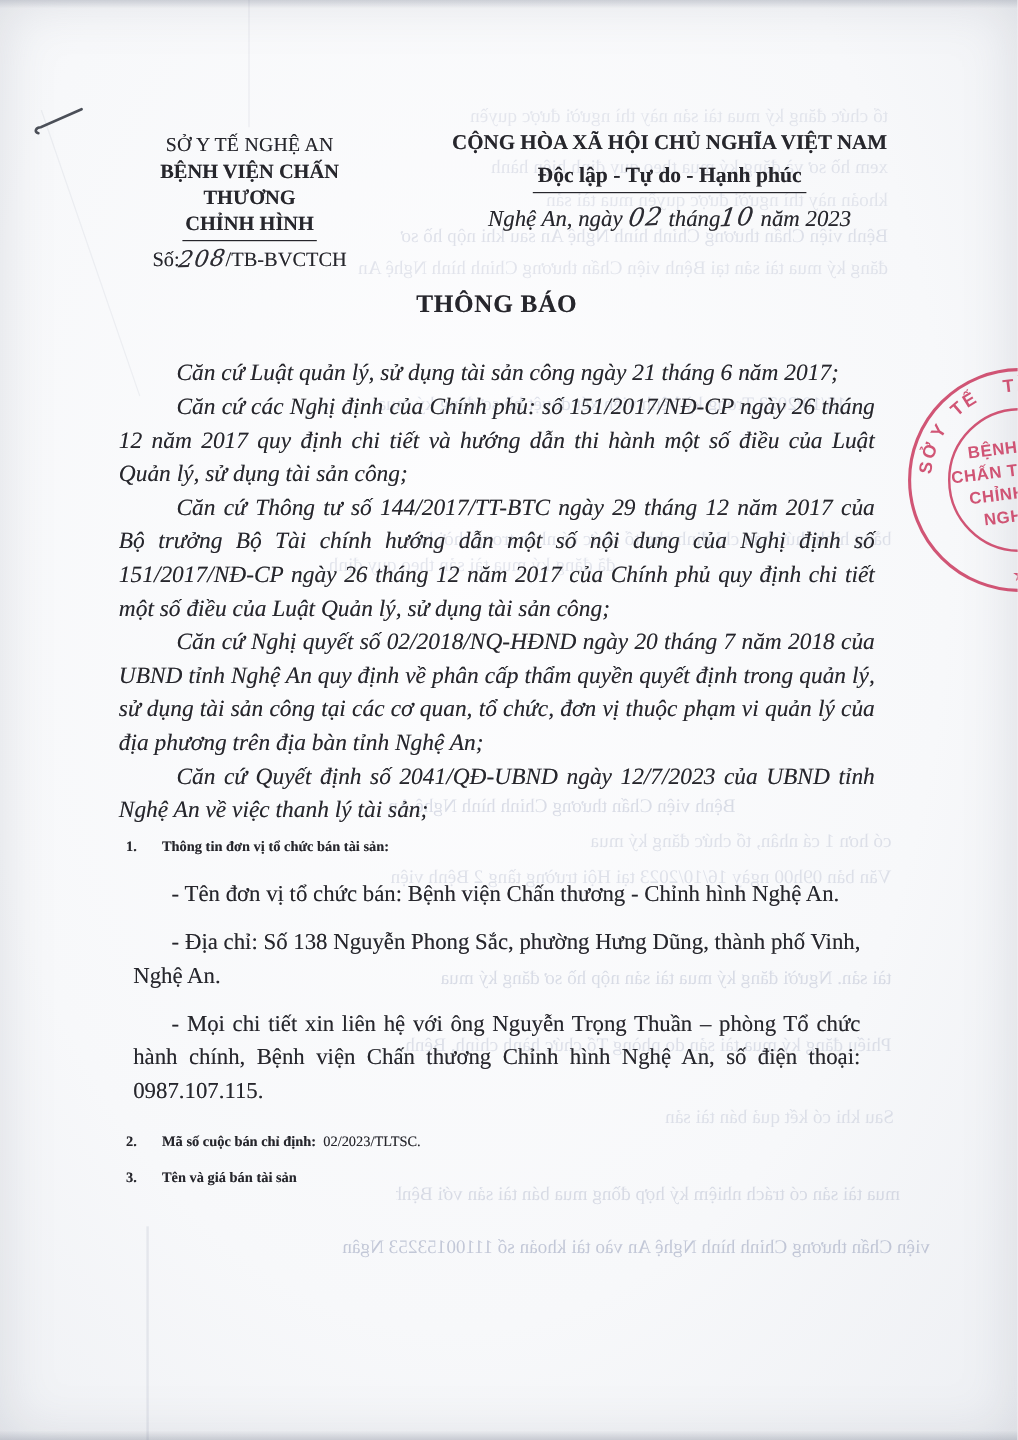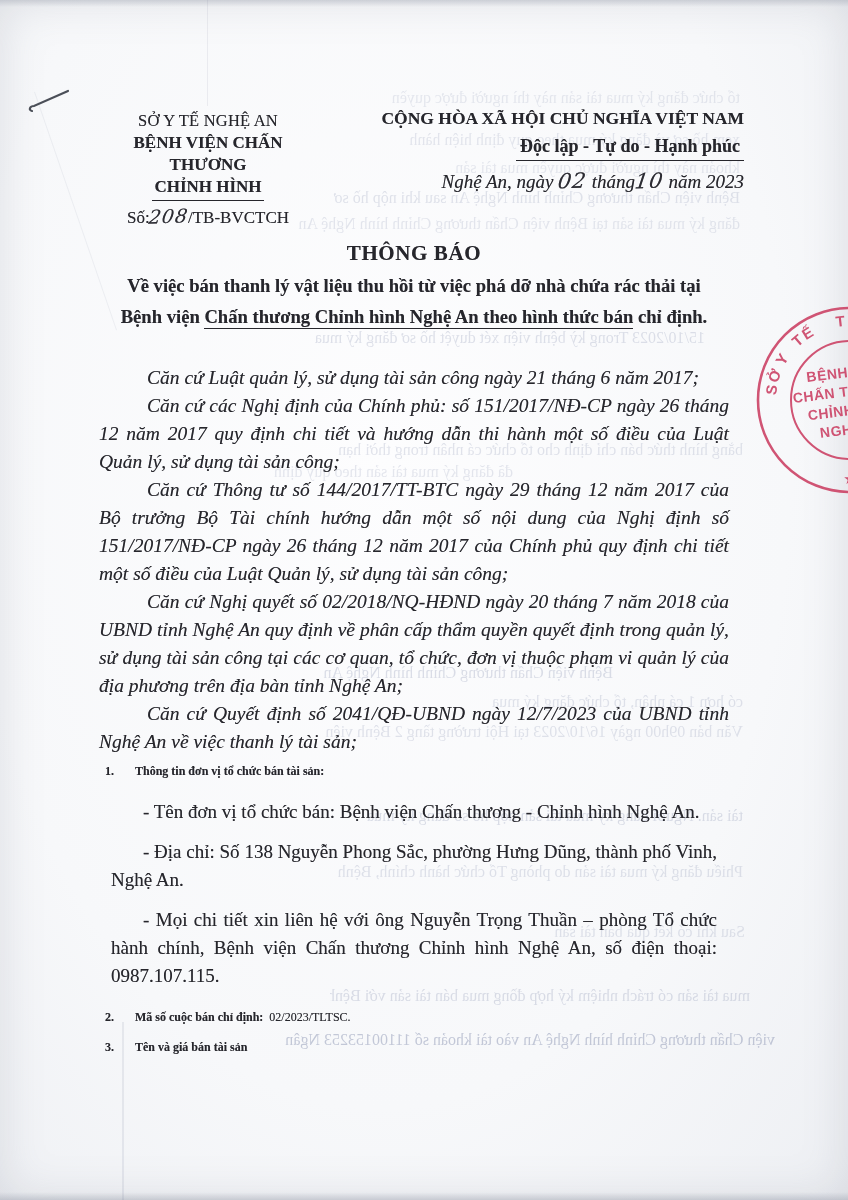--- a/index.html
+++ b/index.html
@@ -37,21 +37,21 @@
   .hdr-left .l1{font-size:16.5px;line-height:22px;letter-spacing:.2px;}
   .hdr-left .l2{font-size:17px;line-height:22px;font-weight:700;}
   .hdr-left .l3{font-size:17px;line-height:22px;font-weight:700;display:inline-block;border-bottom:1.6px solid #26262c;padding:0 2px 2px;}
   .hdr-left .num{font-size:17px;line-height:24px;margin-top:3px;}
   .hw{
     display:inline-block;font-family:"DejaVu Serif",serif;font-style:italic;
     transform:skewX(-10deg) rotate(-2deg);letter-spacing:1px;color:#2c2c33;
   }
   .hw.day{font-size:21px;} .hw.no{font-size:19px;margin-left:-1px;}
 
-  .hdr-right{position:absolute;left:372px;top:106px;width:372px;text-align:right;}
+  .hdr-right{position:absolute;left:372px;top:106px;width:372px;text-align:center;}
   .hdr-right .n1{font-size:17.5px;font-weight:700;line-height:24px;white-space:nowrap;}
   .hdr-right .n2{font-size:18px;font-weight:700;display:inline-block;border-bottom:1.7px solid #26262c;padding:0 4px 3px;margin-top:6px;}
   .hdr-right .date{font-size:19px;font-style:italic;margin-top:8px;white-space:nowrap;}
 
   
   .doc{position:absolute;left:99px;top:240px;width:630px;}
   .t1{text-align:center;font-weight:700;font-size:21px;line-height:26px;letter-spacing:.6px;}
   .t2{text-align:center;font-weight:700;font-size:18.6px;line-height:31px;margin-top:4px;}
   .t2 .line{white-space:nowrap;}
   .u{border-bottom:1.7px solid #26262c;padding-bottom:1px;}
@@ -117,24 +117,20 @@
     <div class="date">
       <span>Nghệ An, ngày</span>
       <span class="hw day">02</span>
       <span>tháng</span><span class="hw day">10</span>
       <span>năm 2023</span>
     </div>
   </div>
 
   <div class="doc">
     <div class="t1">THÔNG BÁO</div>
-    <div class="t2">
-      <div class="line">Về việc bán thanh lý vật liệu thu hồi từ việc phá dỡ nhà chứa rác thải tại</div>
-      <div class="line"><span>Bệnh viện</span> <span class="u">Chấn thương Chỉnh hình Nghệ An theo hình thức bán</span> <span>chỉ định.</span></div>
-    </div>
 
     <div class="grounds">
       <p class="ground">Căn cứ Luật quản lý, sử dụng tài sản công ngày 21 tháng 6 năm 2017;</p>
       <p class="ground">Căn cứ các Nghị định của Chính phủ: số 151/2017/NĐ-CP ngày 26 tháng 12 năm 2017 quy định chi tiết và hướng dẫn thi hành một số điều của Luật Quản lý, sử dụng tài sản công;</p>
       <p class="ground">Căn cứ Thông tư số 144/2017/TT-BTC ngày 29 tháng 12 năm 2017 của Bộ trưởng Bộ Tài chính hướng dẫn một số nội dung của Nghị định số 151/2017/NĐ-CP ngày 26 tháng 12 năm 2017 của Chính phủ quy định chi tiết một số điều của Luật Quản lý, sử dụng tài sản công;</p>
       <p class="ground">Căn cứ Nghị quyết số 02/2018/NQ-HĐND ngày 20 tháng 7 năm 2018 của UBND tỉnh Nghệ An quy định về phân cấp thẩm quyền quyết định trong quản lý, sử dụng tài sản công tại các cơ quan, tổ chức, đơn vị thuộc phạm vi quản lý của địa phương trên địa bàn tỉnh Nghệ An;</p>
       <p class="ground">Căn cứ Quyết định số 2041/QĐ-UBND ngày 12/7/2023 của UBND tỉnh Nghệ An về việc thanh lý tài sản;</p>
     </div>
 
     <p class="heading">

